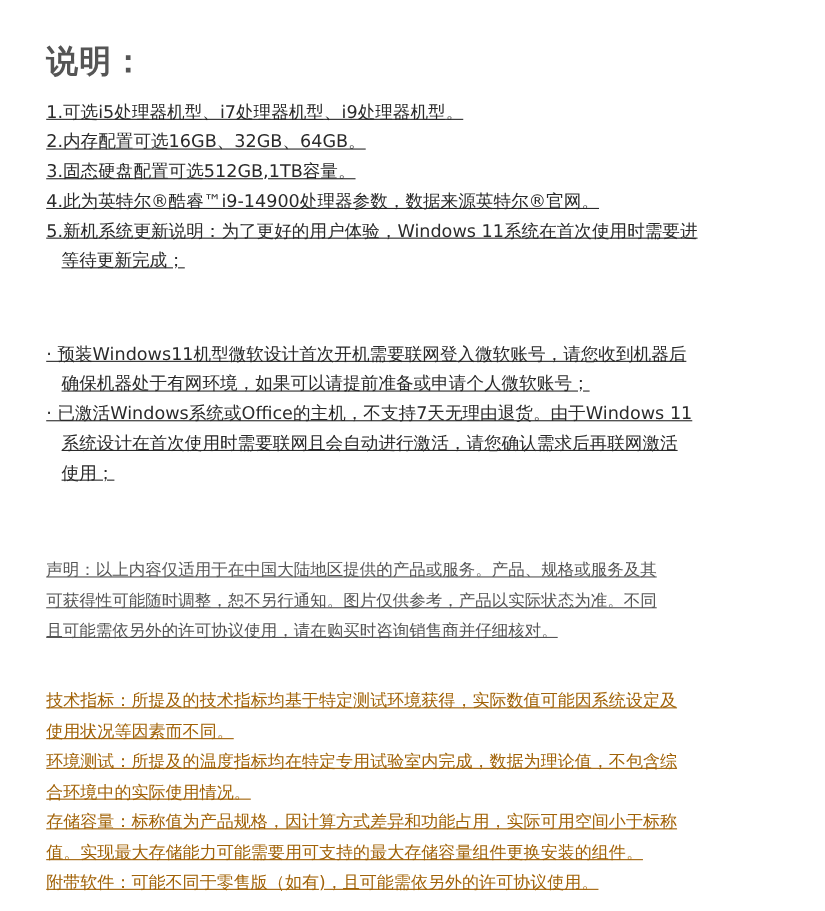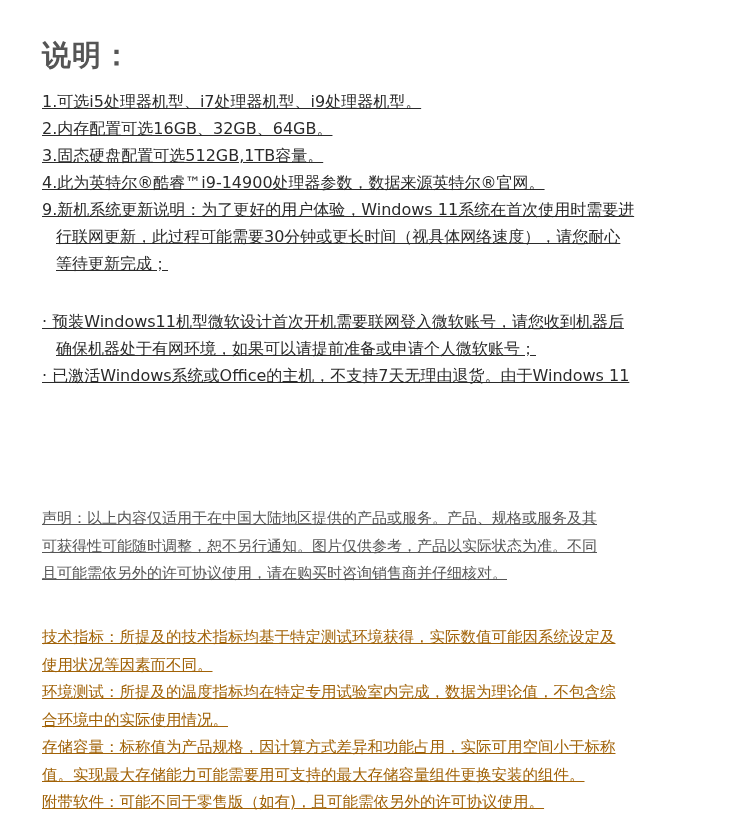--- a/index.html
+++ b/index.html
@@ -33,29 +33,30 @@
 </head>
 <body>
 
 <div class="heading">说明：</div>
 
 <div class="body-block">
   <div class="line">1.可选i5处理器机型、i7处理器机型、i9处理器机型。</div>
   <div class="line">2.内存配置可选16GB、32GB、64GB。</div>
   <div class="line">3.固态硬盘配置可选512GB,1TB容量。</div>
   <div class="line">4.此为英特尔®酷睿™i9-14900处理器参数，数据来源英特尔®官网。</div>
-  <div class="line">9.新机系统更新说明：为了更好的用户体验，Windows 11系统在首次使用时需要进</div>
-  <div class="line indent">行联网更新，此过程可能需要30分钟或更长时间（视具体网络速度），请您耐心</div>
+  <div class="line">5.新机系统更新说明：为了更好的用户体验，Windows 11系统在首次使用时需要进</div>
   <div class="line indent">等待更新完成；</div>
 </div>
 
 <div class="bullet-block">
   <div class="line">· 预装Windows11机型微软设计首次开机需要联网登入微软账号，请您收到机器后</div>
   <div class="line indent">确保机器处于有网环境，如果可以请提前准备或申请个人微软账号；</div>
   <div class="line">· 已激活Windows系统或Office的主机，不支持7天无理由退货。由于Windows 11</div>
+  <div class="line indent">系统设计在首次使用时需要联网且会自动进行激活，请您确认需求后再联网激活</div>
+  <div class="line indent">使用；</div>
 </div>
 
 <div class="notice-block">
   <div class="line">声明：以上内容仅适用于在中国大陆地区提供的产品或服务。产品、规格或服务及其</div>
   <div class="line">可获得性可能随时调整，恕不另行通知。图片仅供参考，产品以实际状态为准。不同</div>
   <div class="line">且可能需依另外的许可协议使用，请在购买时咨询销售商并仔细核对。</div>
 </div>
 
 <div class="notes-block">
   <div class="line">技术指标：所提及的技术指标均基于特定测试环境获得，实际数值可能因系统设定及</div>

